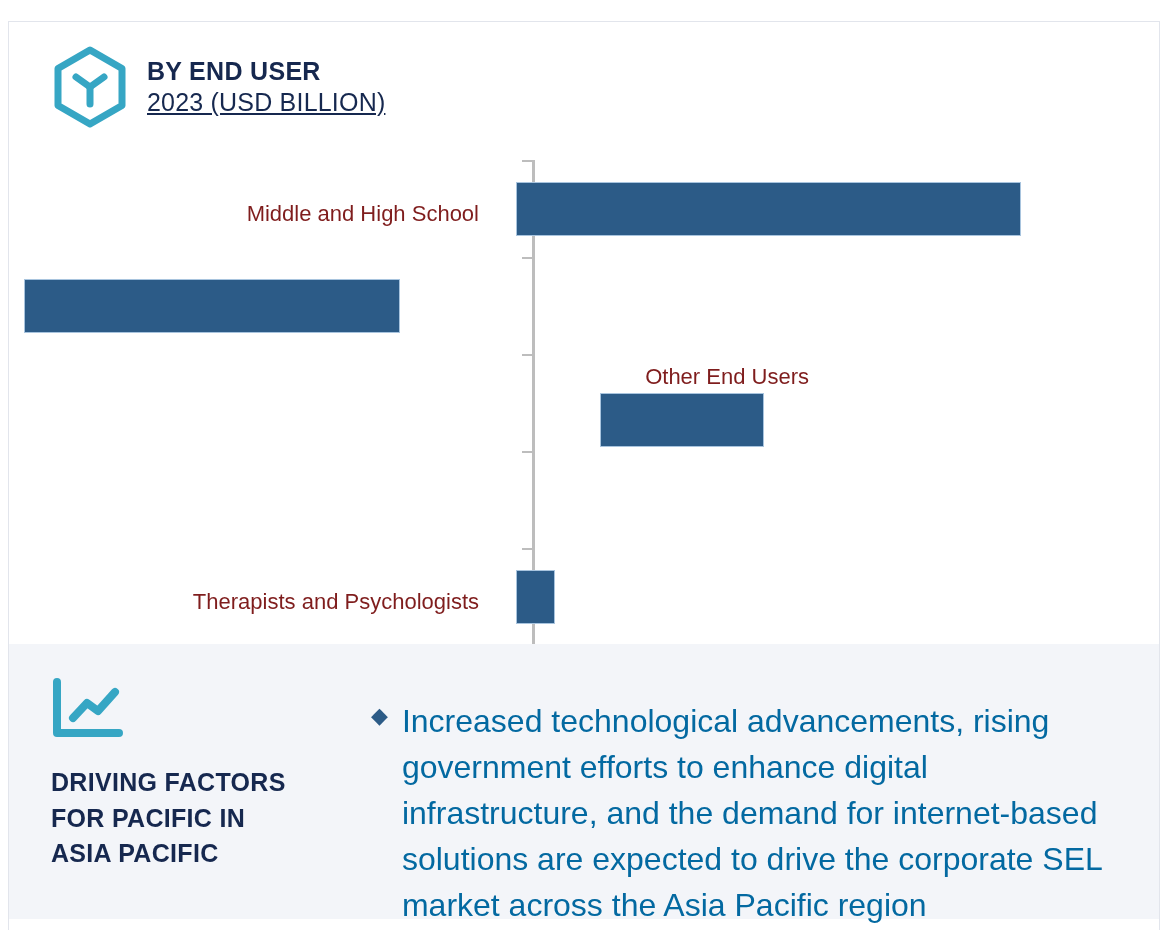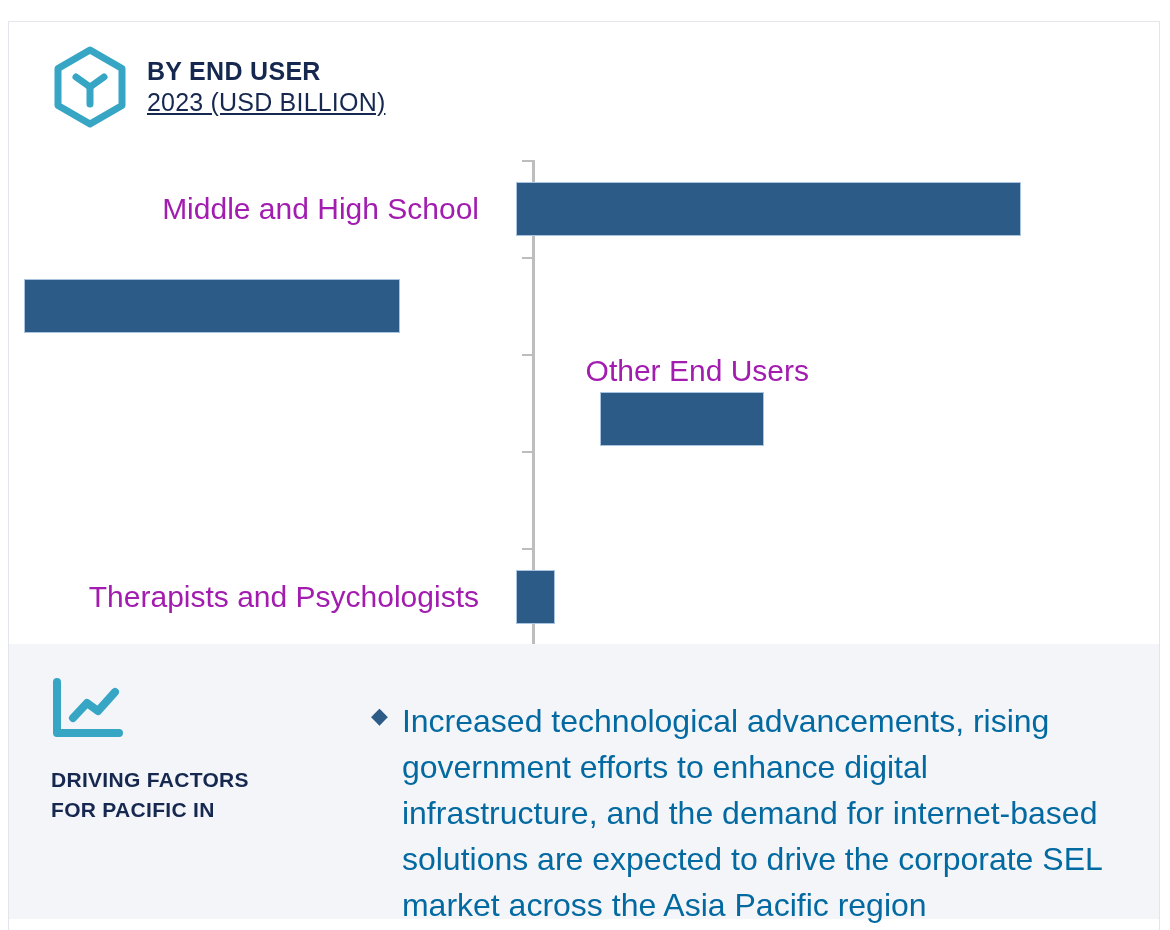--- a/index.html
+++ b/index.html
@@ -91,24 +91,25 @@
     width: 1152px;
     height: 97px;
     display: flex;
     align-items: center;
   }
   .row-label {
     width: 492px;
     text-align: right;
     padding-right: 22px;
     box-sizing: border-box;
-    font-size: 30px;
-    color: #a21caf;
+    font-size: 22px;
+    color: #7f1d1d;
     line-height: 1.1;
     white-space: nowrap;
+    margin-top: 11px;
   }
   .bar-track {
     position: relative;
     flex: 1;
     height: 97px;
   }
   .bar {
     position: absolute;
     left: 15px;
     top: 50%;
@@ -131,21 +132,21 @@
   }
   .footer-left {
     width: 340px;
     flex: none;
     padding: 33px 0 0 42px;
     box-sizing: border-box;
   }
   .trend-icon { width: 74px; height: 62px; display: block; }
   .footer-heading {
     margin-top: 26px;
-    font-size: 21px;
+    font-size: 25px;
     font-weight: bold;
     line-height: 1.42;
     letter-spacing: 0.3px;
     color: #16284f;
   }
   .footer-right {
     flex: 1;
     padding: 54px 50px 0 22px;
     box-sizing: border-box;
     display: flex;
@@ -238,20 +239,21 @@
         <svg viewBox="0 0 74 62" width="74" height="62" aria-hidden="true">
           <g stroke="#36a6c4" stroke-width="8" fill="none" stroke-linecap="round" stroke-linejoin="round">
             <polyline points="6,5 6,56 68,56"></polyline>
             <polyline points="22,41 36,26 47,34 64,15"></polyline>
           </g>
         </svg>
       </span>
       <div class="footer-heading">
         <div>DRIVING FACTORS</div>
         <div>FOR PACIFIC IN</div>
+        <div>ASIA PACIFIC</div>
       </div>
     </div>
 
     <div class="footer-right">
       <span class="bullet">◆</span>
       <div class="footer-body">Increased technological advancements, rising government efforts to enhance digital infrastructure, and the demand for internet-based solutions are expected to drive the corporate SEL market across the Asia Pacific region</div>
     </div>
 
   </div>
 

